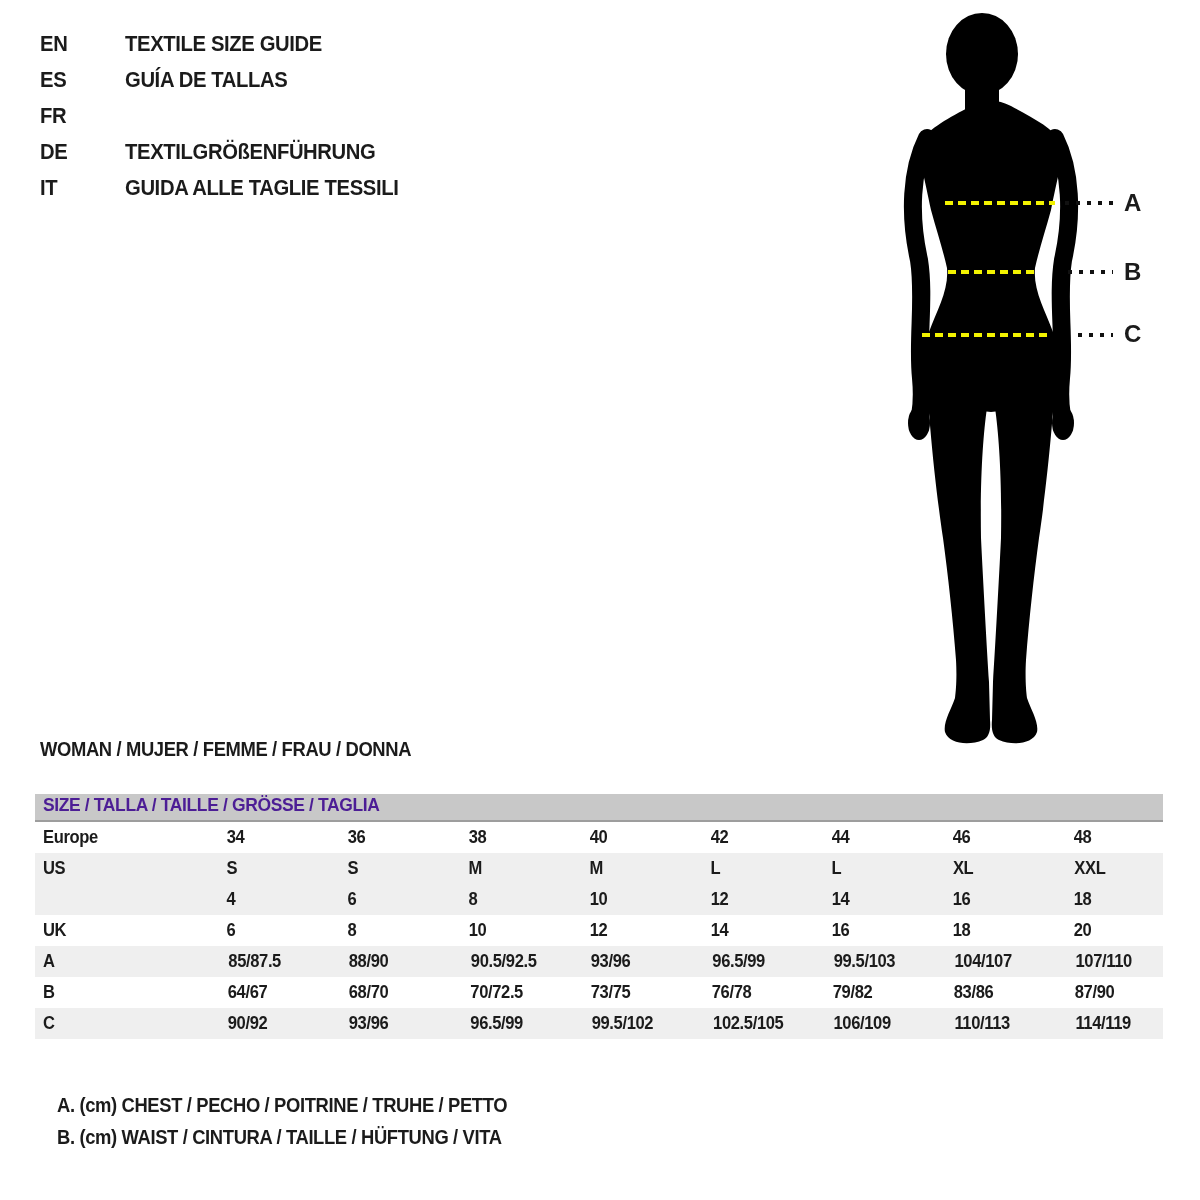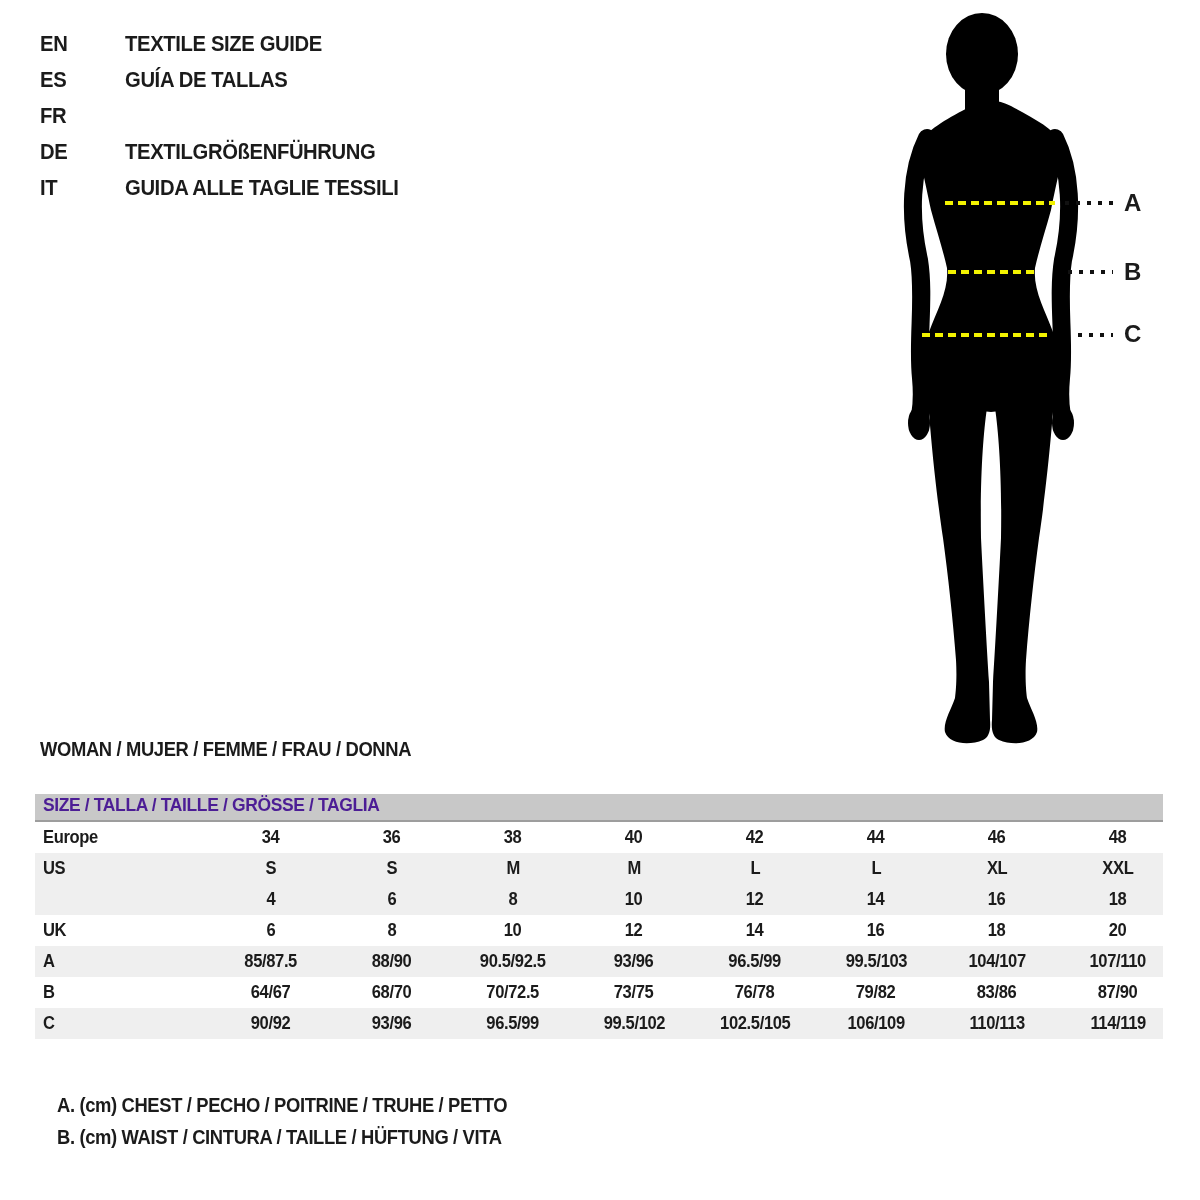--- a/index.html
+++ b/index.html
@@ -25,21 +25,21 @@
   
   .section-title{position:absolute;left:40px;top:738px;font-size:20px;font-weight:700;}
 
   
   .size-table{position:absolute;left:35px;top:794px;width:1128px;}
   .table-header{height:28px;background:#c8c8c8;border-bottom:2px solid #9d9d9d;display:flex;align-items:flex-start;
                 padding-left:8px;box-sizing:border-box;font-size:19px;font-weight:700;color:#4c1d95;}
   .trow{display:grid;grid-template-columns:160px repeat(8,1fr);height:31px;align-items:center;font-size:18px;font-weight:700;gap:31px;}
   .trow.shaded{background:#efefef;}
   .tlabel{padding-left:8px;text-align:left;}
-  .tcell{text-align:center;}
+  .tcell{text-align:left;}
 
   
   .legend{position:absolute;left:40px;top:1089px;}
   .legend-line{height:32px;display:flex;align-items:center;font-size:20px;font-weight:700;margin-left:17px;}
 </style>
 </head>
 <body>
 
 <div id="canvas">
 

